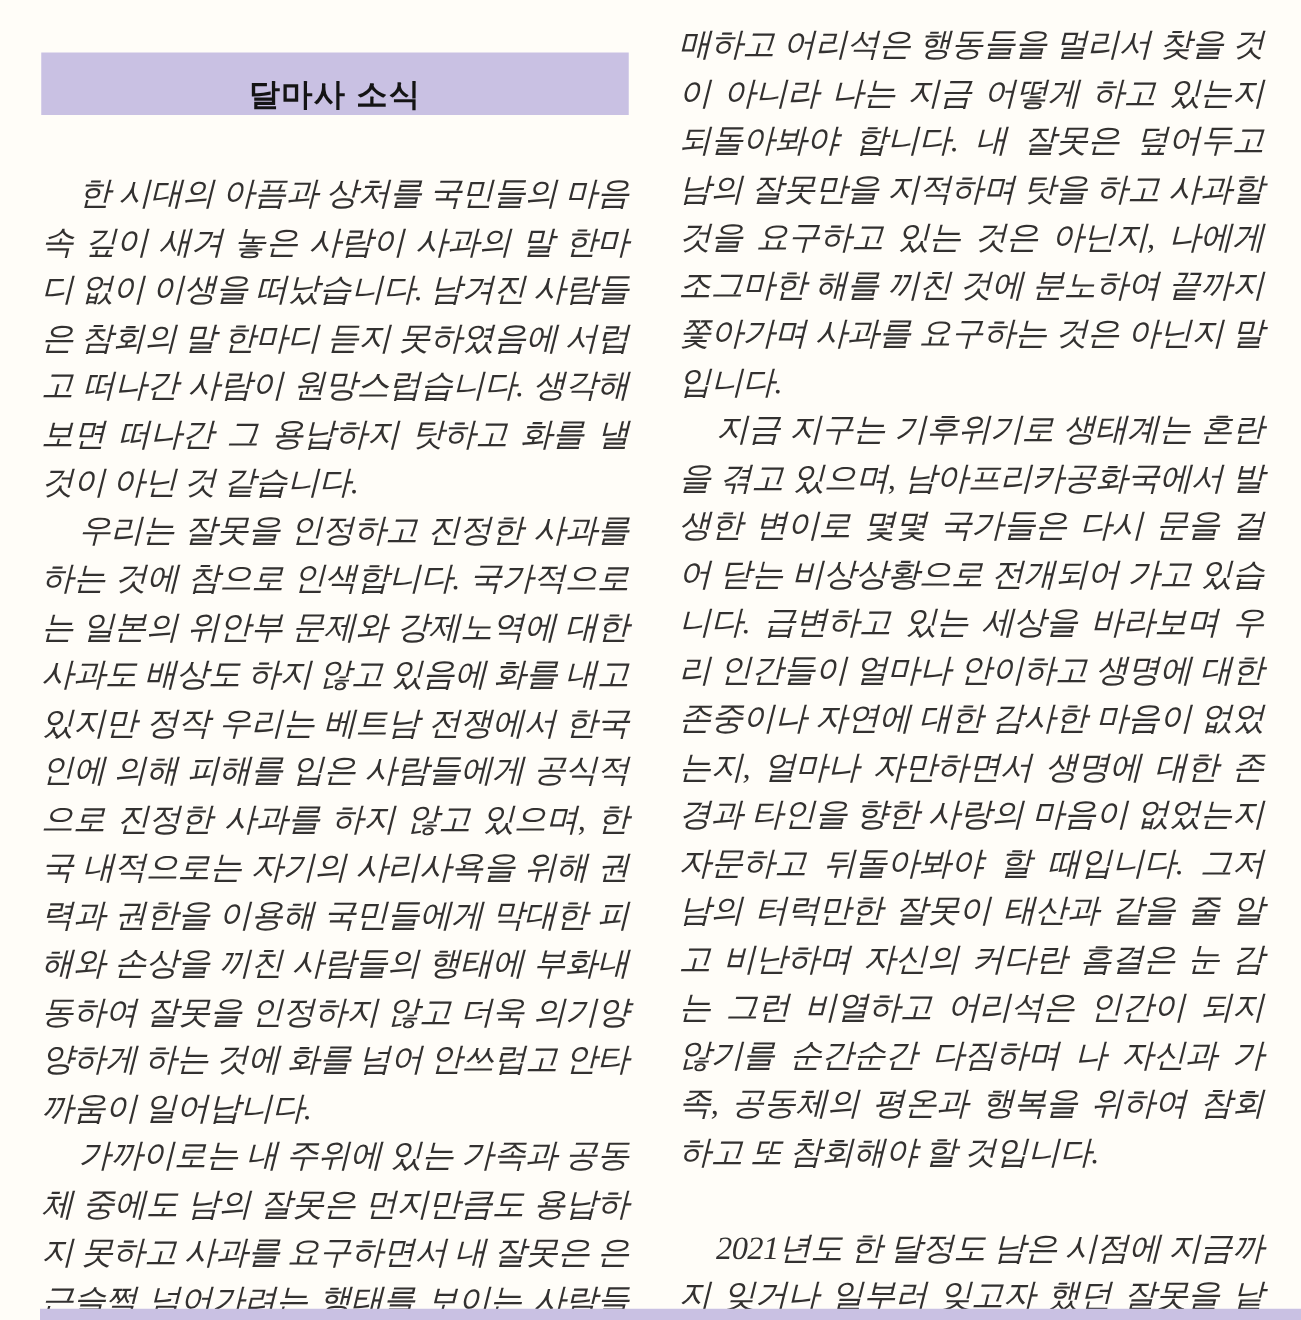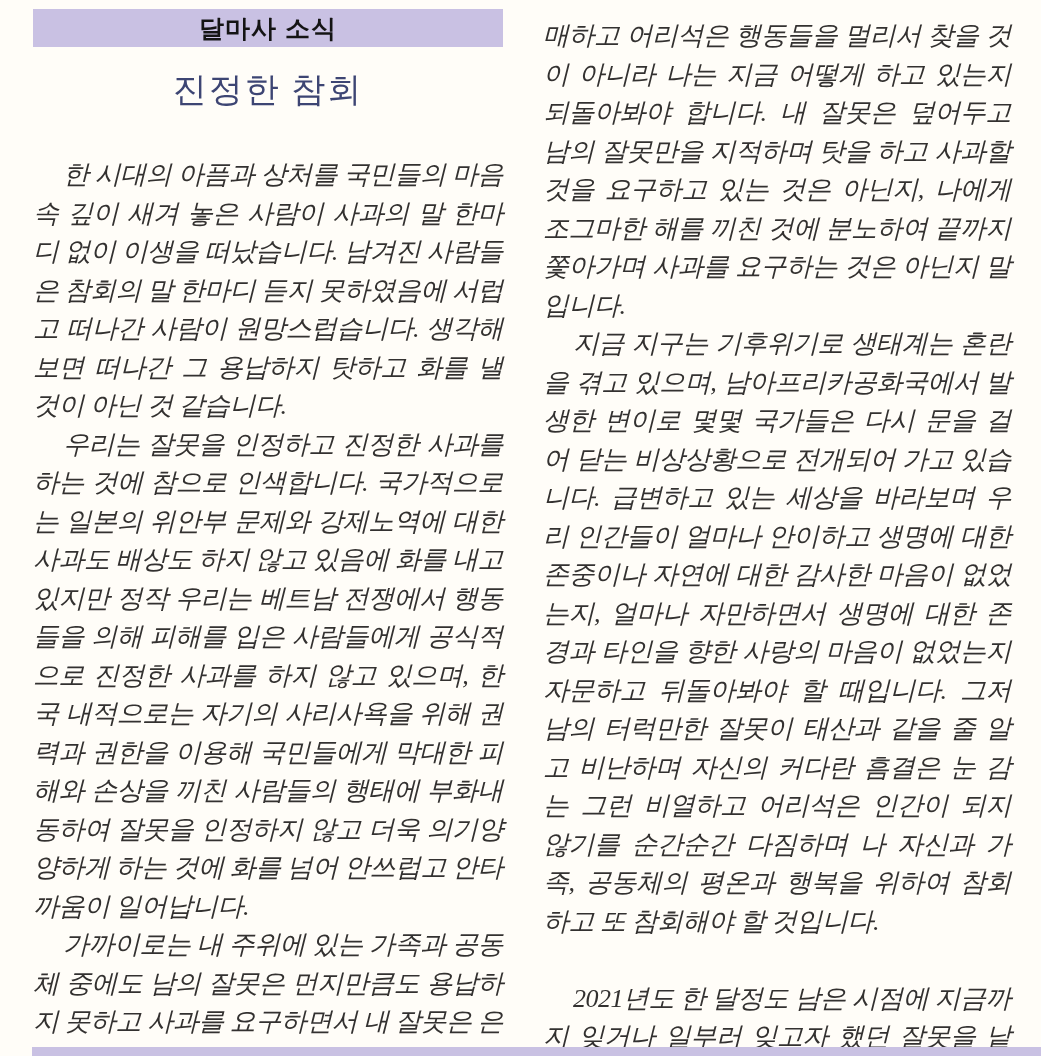--- a/index.html
+++ b/index.html
@@ -16,24 +16,24 @@
     background:var(--page-bg);
     overflow:hidden;
     font-family:"Liberation Serif","DejaVu Serif",serif;
     color:var(--body-ink);
     margin:0 auto;
   }
   .col{position:absolute;top:0;}
   .col-left{left:33px;width:470px;}
   .col-right{left:543px;width:468px;}
   .banner{
-    margin-top:9px;
-    height:38px;
+    margin-top:42px;
+    height:50px;
     background:var(--band);
-    display:flex;align-items:center;justify-content:center;
+    display:flex;align-items:flex-end;justify-content:center;
   }
   .banner-label{
     font-family:"Liberation Sans","DejaVu Sans",sans-serif;
     font-weight:bold;
     font-size:25px;
     color:#141414;
     letter-spacing:1px;
   }
   .article-title{
     margin:21px 0 0 0;
@@ -67,25 +67,24 @@
 </head>
 <body>
 
 <div class="page">
 
   <div class="col col-left">
     <div class="banner">
       <span class="banner-label">달마사 소식</span>
     </div>
 
-    <h1 class="article-title">진정한 참회</h1>
 
     <div class="body-text">
       <p class="indent">한 시대의 아픔과 상처를 국민들의 마음 속 깊이 새겨 놓은 사람이 사과의 말 한마디 없이 이생을 떠났습니다. 남겨진 사람들은 참회의 말 한마디 듣지 못하였음에 서럽고 떠나간 사람이 원망스럽습니다. 생각해보면 떠나간 그 용납하지 탓하고 화를 낼 것이 아닌 것 같습니다.</p>
-      <p class="indent">우리는 잘못을 인정하고 진정한 사과를 하는 것에 참으로 인색합니다. 국가적으로는 일본의 위안부 문제와 강제노역에 대한 사과도 배상도 하지 않고 있음에 화를 내고 있지만 정작 우리는 베트남 전쟁에서 행동들을 의해 피해를 입은 사람들에게 공식적으로 진정한 사과를 하지 않고 있으며, 한국 내적으로는 자기의 사리사욕을 위해 권력과 권한을 이용해 국민들에게 막대한 피해와 손상을 끼친 사람들의 행태에 부화내동하여 잘못을 인정하지 않고 더욱 의기양양하게 하는 것에 화를 넘어 안쓰럽고 안타까움이 일어납니다.</p>
+      <p class="indent">우리는 잘못을 인정하고 진정한 사과를 하는 것에 참으로 인색합니다. 국가적으로는 일본의 위안부 문제와 강제노역에 대한 사과도 배상도 하지 않고 있음에 화를 내고 있지만 정작 우리는 베트남 전쟁에서 한국인에 의해 피해를 입은 사람들에게 공식적으로 진정한 사과를 하지 않고 있으며, 한국 내적으로는 자기의 사리사욕을 위해 권력과 권한을 이용해 국민들에게 막대한 피해와 손상을 끼친 사람들의 행태에 부화내동하여 잘못을 인정하지 않고 더욱 의기양양하게 하는 것에 화를 넘어 안쓰럽고 안타까움이 일어납니다.</p>
       <p class="indent">가까이로는 내 주위에 있는 가족과 공동체 중에도 남의 잘못은 먼지만큼도 용납하지 못하고 사과를 요구하면서 내 잘못은 은근슬쩍 넘어가려는 행태를 보이는 사람들이 있습니다. 참으로 어리석은 행동을 하는 것을 쉽게 볼 수 있습니다. 이러한 우</p>
     </div>
   </div>
 
   <div class="col col-right">
     <div class="body-text">
       <p>매하고 어리석은 행동들을 멀리서 찾을 것이 아니라 나는 지금 어떻게 하고 있는지 되돌아봐야 합니다. 내 잘못은 덮어두고 남의 잘못만을 지적하며 탓을 하고 사과할 것을 요구하고 있는 것은 아닌지, 나에게 조그마한 해를 끼친 것에 분노하여 끝까지 쫓아가며 사과를 요구하는 것은 아닌지 말입니다.</p>
       <p class="indent">지금 지구는 기후위기로 생태계는 혼란을 겪고 있으며, 남아프리카공화국에서 발생한 변이로 몇몇 국가들은 다시 문을 걸어 닫는 비상상황으로 전개되어 가고 있습니다. 급변하고 있는 세상을 바라보며 우리 인간들이 얼마나 안이하고 생명에 대한 존중이나 자연에 대한 감사한 마음이 없었는지, 얼마나 자만하면서 생명에 대한 존경과 타인을 향한 사랑의 마음이 없었는지 자문하고 뒤돌아봐야 할 때입니다. 그저 남의 터럭만한 잘못이 태산과 같을 줄 알고 비난하며 자신의 커다란 흠결은 눈 감는 그런 비열하고 어리석은 인간이 되지 않기를 순간순간 다짐하며 나 자신과 가족, 공동체의 평온과 행복을 위하여 참회하고 또 참회해야 할 것입니다.</p>
       <p class="indent gap-above">2021년도 한 달정도 남은 시점에 지금까지 잊거나 일부러 잊고자 했던 잘못을 낱낱이 참회하고 마음을 다지며, 선한 길을 갈 수 있게 마음을 다지고 다져야 할 것입니다.</p>
 

